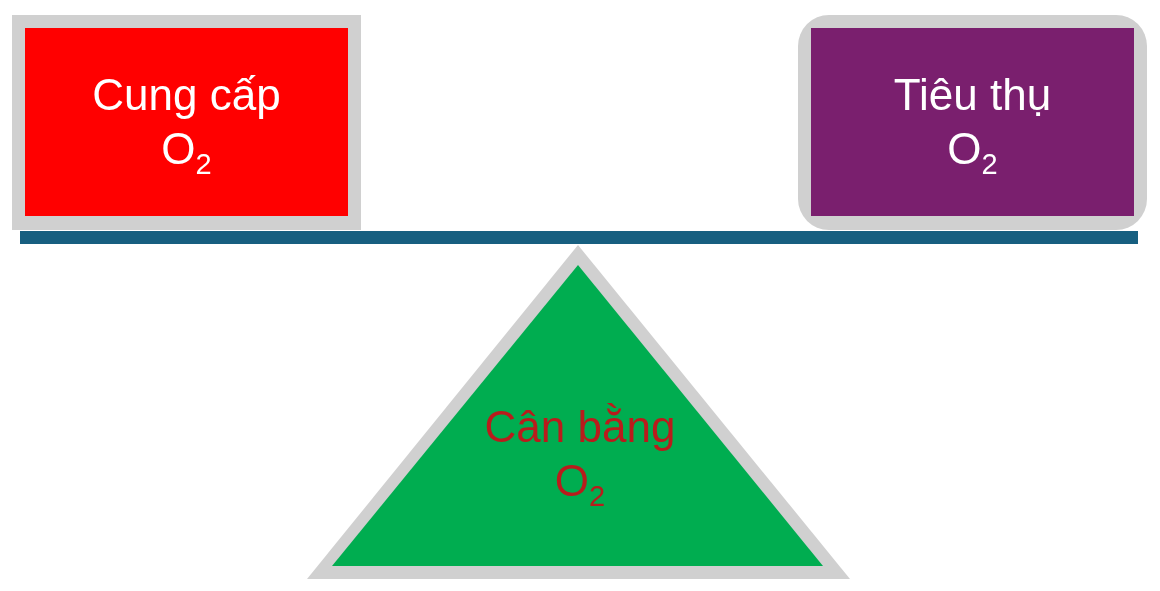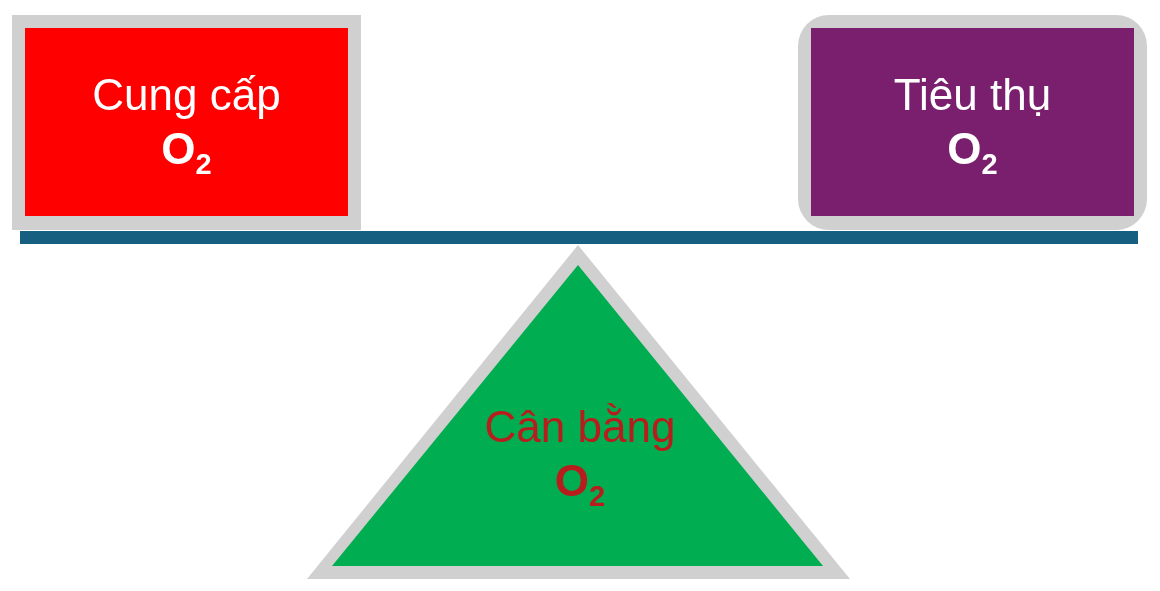--- a/index.html
+++ b/index.html
@@ -3,21 +3,21 @@
   <meta charset="utf-8">
   <style>
     html, body { margin: 0; padding: 0; background: #ffffff; }
     body { width: 1160px; height: 591px; position: relative; overflow: hidden;
            font-family: "Liberation Sans", "DejaVu Sans", sans-serif; }
     .box-outer { position: absolute; background: #d0d0d0; }
     .box-inner { position: absolute; left: 13px; top: 13px; right: 13px; bottom: 14px;
                  display: flex; flex-direction: column; align-items: center; justify-content: center;
                  color: #ffffff; text-align: center; }
     .label-line { font-size: 44px; line-height: 54px; white-space: nowrap; }
-    .formula { font-size: 44px; line-height: 54px; white-space: nowrap; font-weight: bold; }
+    .formula { font-size: 44px; line-height: 54px; white-space: nowrap; }
     .formula sub { font-size: 29px; vertical-align: -10px; line-height: 0; }
     #supply { left: 12px; top: 15px; width: 349px; height: 215px; }
     #consume { left: 798px; top: 15px; width: 349px; height: 215px; border-radius: 31px; }
     #beam { position: absolute; left: 20px; top: 231px; width: 1118px; height: 13px; background: #175f80; }
     #fulcrum { position: absolute; left: 300px; top: 240px; width: 560px; height: 345px; }
     #fulcrum-text { position: absolute; left: 420px; top: 400px; width: 320px;
                     display: flex; flex-direction: column; align-items: center; color: #b91c1c; }
   </style>
 </head>
 <body>

